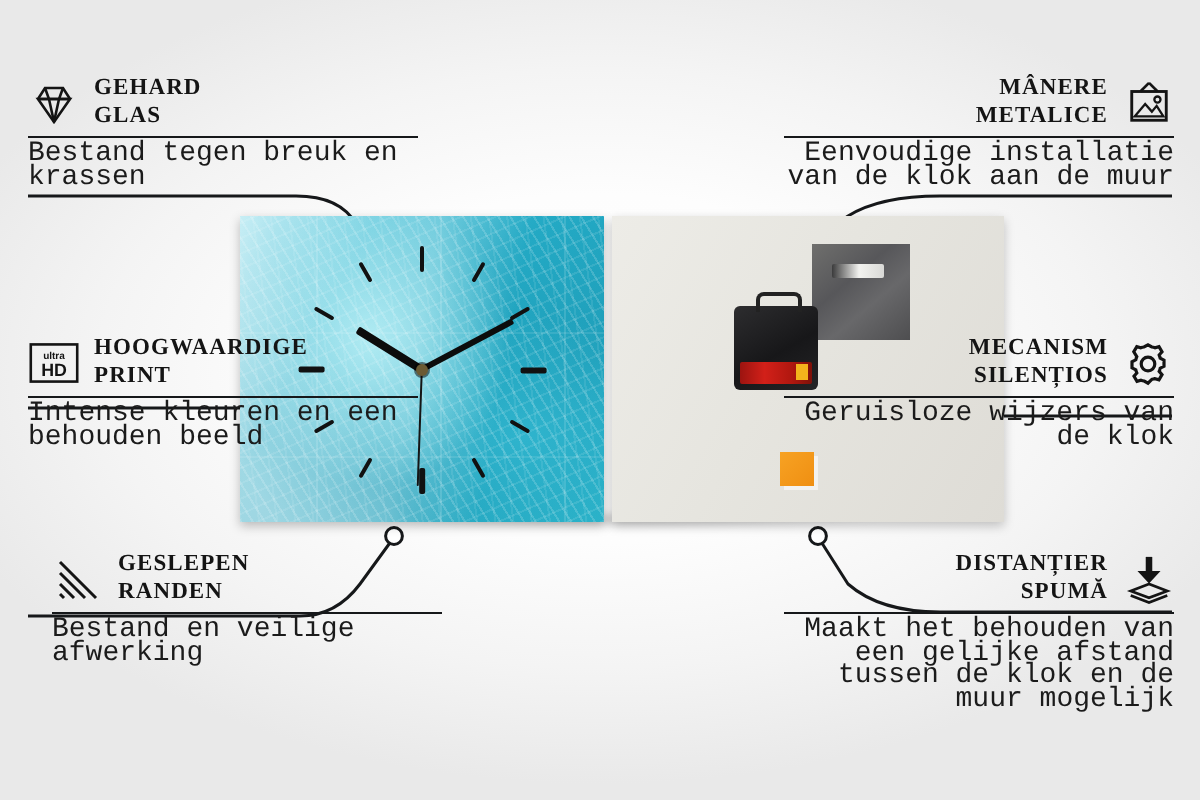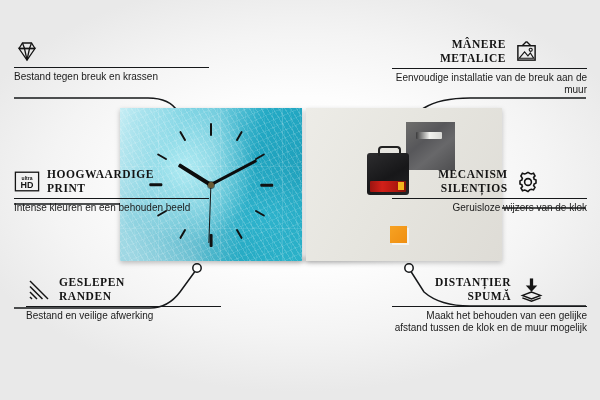--- a/index.html
+++ b/index.html
@@ -9,28 +9,28 @@
     background:#ffffff;
   }
   #stage{position:relative;width:600px;height:400px;overflow:hidden;
     background:
       radial-gradient(ellipse 58% 52% at 50% 46%, #ffffff 0%, #fdfdfd 42%, #f4f4f4 72%, #e9e9e9 100%);
   }
   
   .feature{position:absolute;width:195px;}
   .feature .head{display:flex;align-items:center;gap:7px;}
   .feature.left .head{justify-content:flex-start;}
-  .feature.right .head{justify-content:center;}
+  .feature.right .head{justify-content:flex-end;}
   .ficon{flex:0 0 auto;width:26px;height:26px;display:flex;align-items:center;justify-content:center;color:#1a1a1a;}
   .ftitle{font-size:11.5px;line-height:13.5px;font-weight:700;letter-spacing:.55px;
     color:#141414;text-transform:uppercase;font-family:"Liberation Serif",serif;}
   .feature.right .ftitle{text-align:right;}
   .rule{height:0;border-top:1px solid #16181a;margin-top:3px;}
-  .fdesc{font-size:10px;line-height:11.6px;color:#1b1b1b;margin-top:3px;
-    font-family:Liberation Sans, sans-serif;}
+  .fdesc{font-size:14px;line-height:11.6px;color:#1b1b1b;margin-top:3px;
+    font-family:Liberation Mono, monospace;}
   .feature.right .fdesc{text-align:right;}
 
   
   #f-glass   {left:14px;  top:38px;}
   #f-print   {left:14px;  top:168px;}
   #f-edges   {left:26px;  top:276px;}
   #f-handles {left:392px; top:38px;  }
   #f-mech    {left:392px; top:168px; }
   #f-spacer  {left:392px; top:276px; }
   .feature.right{width:195px;}
@@ -163,20 +163,23 @@
   <div class="feature left" id="f-glass">
     <div class="head">
       <span class="ficon">
         <svg viewBox="0 0 24 24" width="24" height="24" fill="none" stroke="#141414" stroke-width="1.3">
           <path d="M4 9.5h16L12 21 4 9.5z"></path>
             <path d="M4 9.5 7.5 4h9L20 9.5"></path>
           <path d="M7.5 4 9.5 9.5 12 21l2.5-11.5L16.5 4"></path>
             <path d="M4 9.5h16"></path>
         </svg>
       </span>
+      <span class="ftitle">
+        <span>GEHARD</span><br><span>GLAS</span>
+      </span>
     </div>
     <div class="rule"></div>
     <div class="fdesc">Bestand tegen breuk en krassen</div>
   </div>
 
   <div class="feature left" id="f-print">
     <div class="head">
       <span class="ficon">
         <svg viewBox="0 0 28 24" width="26" height="23">
           <rect x="1.5" y="2" width="25" height="20" fill="none" stroke="#141414" stroke-width="1.4"></rect>
@@ -219,21 +222,21 @@
         <svg viewBox="0 0 26 24" width="25" height="23" fill="none" stroke="#141414" stroke-width="1.4">
           <path d="M13 1.5 8.5 6"></path>
             <path d="M13 1.5 17.5 6"></path>
           <rect x="4" y="6" width="18" height="15" stroke-width="1.5"></rect>
           <path d="M5.5 19 11 12.5l3.5 4 2.5-3 3.5 5.5z" stroke-width="1.2"></path>
           <circle cx="17.4" cy="10.2" r="1.6" stroke-width="1.2"></circle>
         </svg>
       </span>
     </div>
     <div class="rule"></div>
-    <div class="fdesc">Eenvoudige installatie van de breuk aan de muur</div>
+    <div class="fdesc">Eenvoudige installatie van de klok aan de muur</div>
   </div>
 
   <div class="feature right" id="f-spacer">
     <div class="head">
       <span class="ftitle">
         <span>DISTANȚIER</span><br><span>SPUMĂ</span>
       </span>
       <span class="ficon">
         <svg viewBox="0 0 26 26" width="25" height="25" fill="none" stroke="#141414" stroke-width="1.4">
           <path d="M13 1.5v9" stroke-width="3.4"></path>

